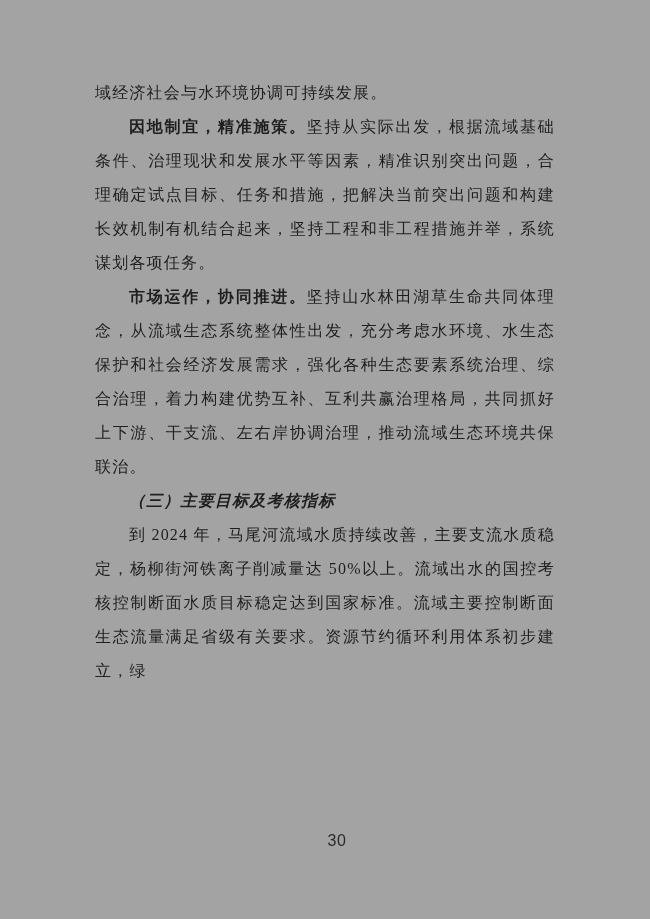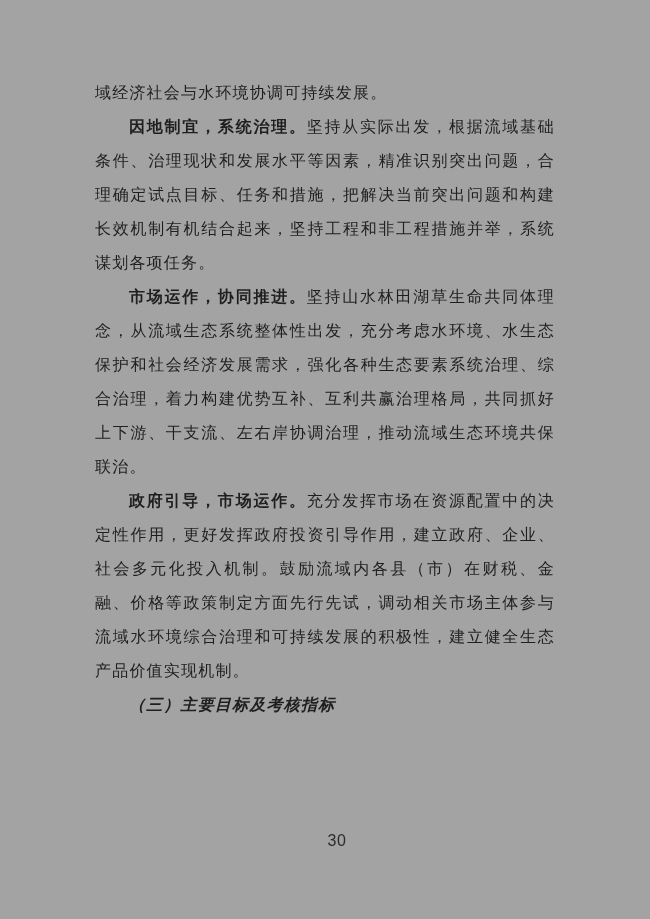--- a/index.html
+++ b/index.html
@@ -63,30 +63,28 @@
 </style>
 </head>
 <body>
 
 <div class="page">
   <div class="content">
 
     <p class="para">域经济社会与水环境协调可持续发展。</p>
 
     <p class="para indent">
-      <span class="lead">因地制宜，系统治理。</span><span>坚持从实际出发，根据流域基础条件、治理现状和发展水平等因素，精准识别突出问题，合理确定试点目标、任务和措施，把解决当前突出问题和构建长效机制有机结合起来，坚持工程和非工程措施并举，系统谋划各项任务。</span>
+      <span class="lead">因地制宜，精准施策。</span><span>坚持从实际出发，根据流域基础条件、治理现状和发展水平等因素，精准识别突出问题，合理确定试点目标、任务和措施，把解决当前突出问题和构建长效机制有机结合起来，坚持工程和非工程措施并举，系统谋划各项任务。</span>
     </p>
 
     <p class="para indent">
       <span class="lead">市场运作，协同推进。</span><span>坚持山水林田湖草生命共同体理念，从流域生态系统整体性出发，充分考虑水环境、水生态保护和社会经济发展需求，强化各种生态要素系统治理、综合治理，着力构建优势互补、互利共赢治理格局，共同抓好上下游、干支流、左右岸协调治理，推动流域生态环境共保联治。</span>
     </p>
 
-    <p class="para indent">
-      <span class="lead">政府引导，市场运作。</span><span>充分发挥市场在资源配置中的决定性作用，更好发挥政府投资引导作用，建立政府、企业、社会多元化投入机制。鼓励流域内各县（市）在财税、金融、价格等政策制定方面先行先试，调动相关市场主体参与流域水环境综合治理和可持续发展的积极性，建立健全生态产品价值实现机制。</span>
-    </p>
 
     <p class="para indent heading">（三）主要目标及考核指标</p>
 
+    <p class="para indent">到 2024 年，马尾河流域水质持续改善，主要支流水质稳定，杨柳街河铁离子削减量达 50%以上。流域出水的国控考核控制断面水质目标稳定达到国家标准。流域主要控制断面生态流量满足省级有关要求。资源节约循环利用体系初步建立，绿</p>
 
   </div>
 
   <div class="page-number">30</div>
 </div>
 
 </body></html>

